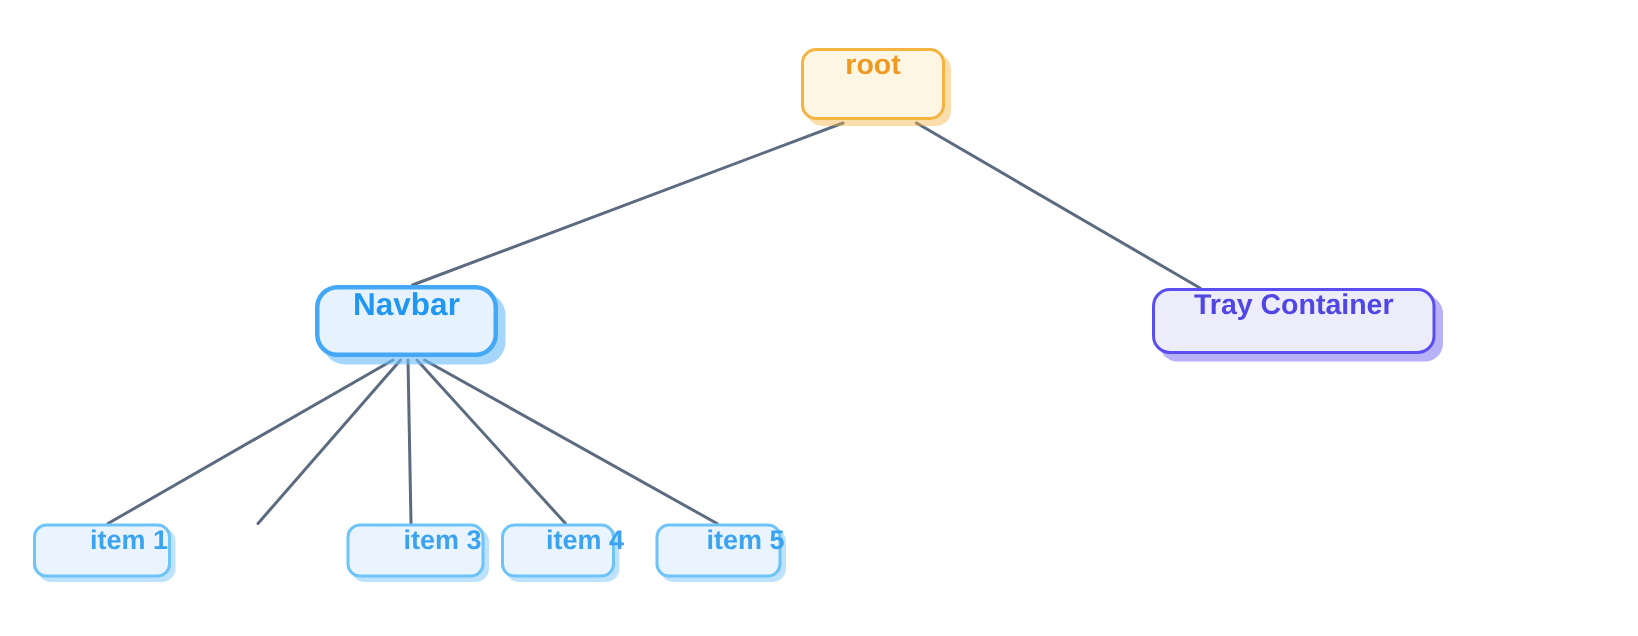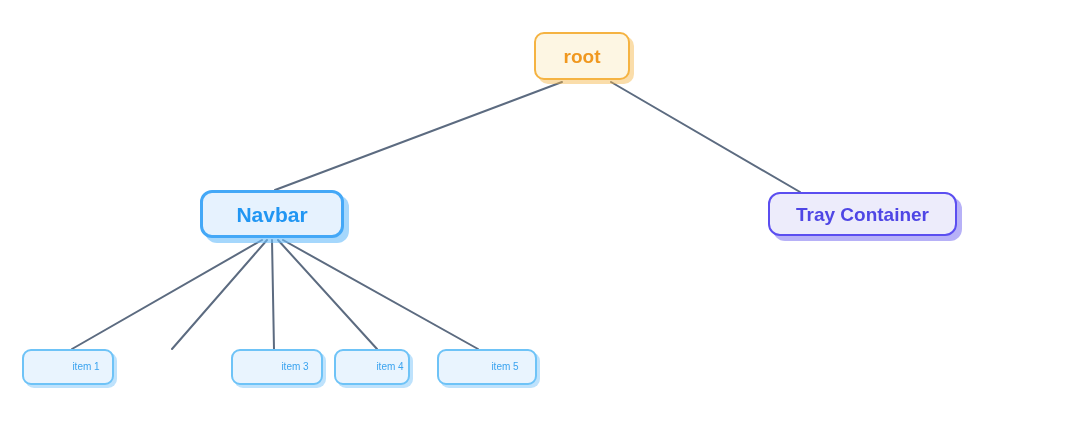--- a/index.html
+++ b/index.html
@@ -20,21 +20,21 @@
     left: 0;
     top: 0;
     width: 1092px;
     height: 424px;
     pointer-events: none;
   }
   .node {
     position: absolute;
     box-sizing: border-box;
     display: flex;
-    align-items: center;
+    align-items: flex-start;
     justify-content: center;
     border-style: solid;
     white-space: nowrap;
     user-select: none;
   }
   .node-label {
     display: block;
     line-height: 1;
   }
 
@@ -83,22 +83,22 @@
   
   .node-item {
     background: #e9f4fe;
     border-color: #6ec3f7;
     border-width: 2px;
     border-radius: 9px;
     box-shadow: 3px 3px 0 0 rgba(150,208,250,0.62);
   }
   .node-item .node-label {
     color: #3ba3ef;
-    font-size: 10px;
-    font-weight: normal;
+    font-size: 18px;
+    font-weight: bold;
     margin-left: 36px;
   }
 </style>
 </head>
 <body>
 
 <div id="canvas" style="background: rgb(255, 255, 255);">
 
   <svg id="edges" viewBox="0 0 1092 424" width="1092" height="424" xmlns="http://www.w3.org/2000/svg">
       <line x1="562" y1="82" x2="275" y2="190" stroke="#5c6b80" stroke-width="2" stroke-linecap="round"></line>
@@ -107,38 +107,38 @@
       <line x1="267" y1="240" x2="172" y2="349" stroke="#5c6b80" stroke-width="2" stroke-linecap="round"></line>
       <line x1="272" y1="240" x2="274" y2="349" stroke="#5c6b80" stroke-width="2" stroke-linecap="round"></line>
       <line x1="278" y1="240" x2="377" y2="349" stroke="#5c6b80" stroke-width="2" stroke-linecap="round"></line>
       <line x1="283" y1="240" x2="478" y2="349" stroke="#5c6b80" stroke-width="2" stroke-linecap="round"></line>
     </svg>
 
   <div class="node node-root" style="left: 534px; top: 32px; width: 96px; height: 48px;">
     <span class="node-label">root</span>
   </div>
 
-  <div class="node node-navbar" style="left: 200px; top: 190px; width: 144px; height: 48px;">
+  <div class="node node-navbar" style="left: 210px; top: 190px; width: 122px; height: 48px; border-radius: 15px;">
     <span class="node-label">Navbar</span>
   </div>
 
   <div class="node node-tray" style="left: 768px; top: 192px; width: 189px; height: 44px;">
     <span class="node-label">Tray Container</span>
   </div>
 
   <div class="node node-item" style="left: 22px; top: 349px; width: 92px; height: 36px;">
     <span class="node-label">item 1</span>
   </div>
 
 
   <div class="node node-item" style="left: 231px; top: 349px; width: 92px; height: 36px;">
     <span class="node-label">item 3</span>
   </div>
 
   <div class="node node-item" style="left: 334px; top: 349px; width: 76px; height: 36px;">
     <span class="node-label">item 4</span>
   </div>
 
-  <div class="node node-item" style="left: 437px; top: 349px; width: 100px; height: 36px;">
+  <div class="node node-item" style="left: 437px; top: 349px; width: 84px; height: 36px;">
     <span class="node-label">item 5</span>
   </div>
 
 </div>
 
 </body></html>

